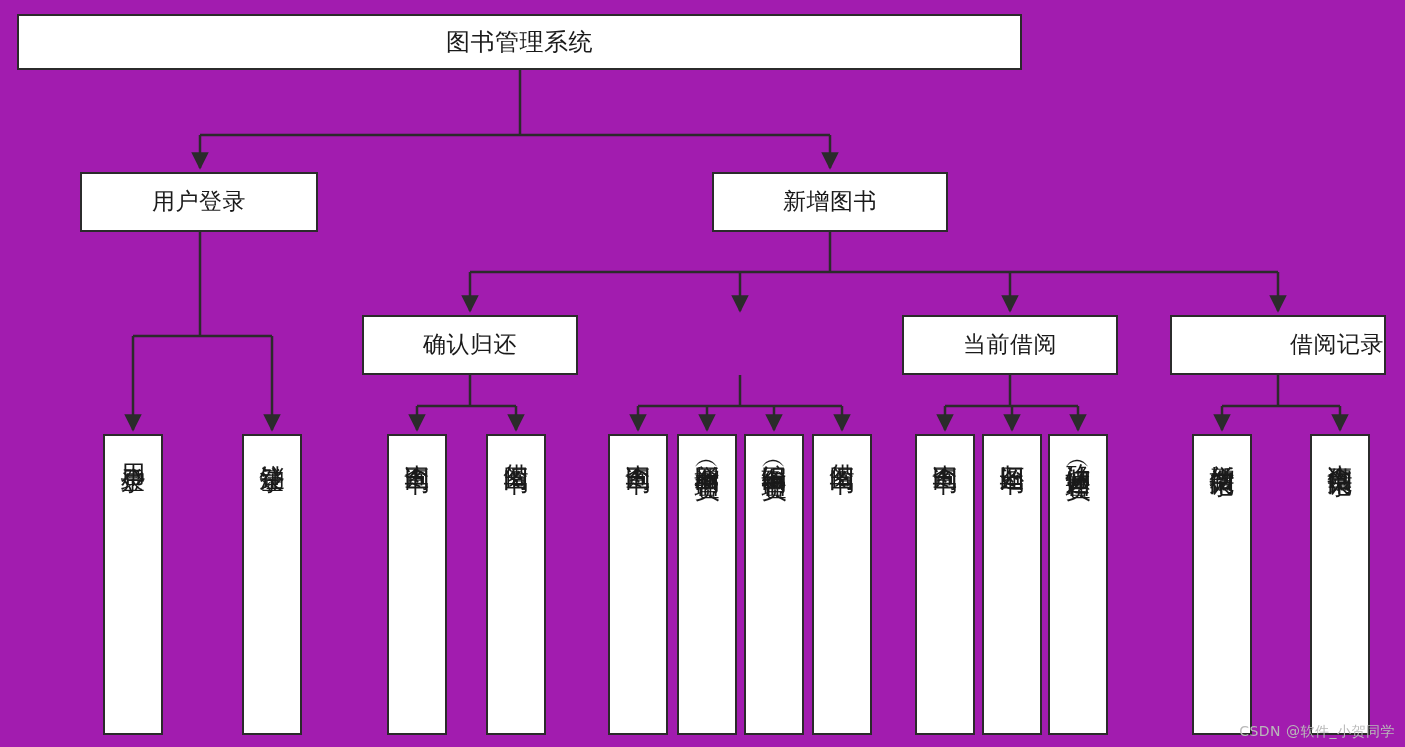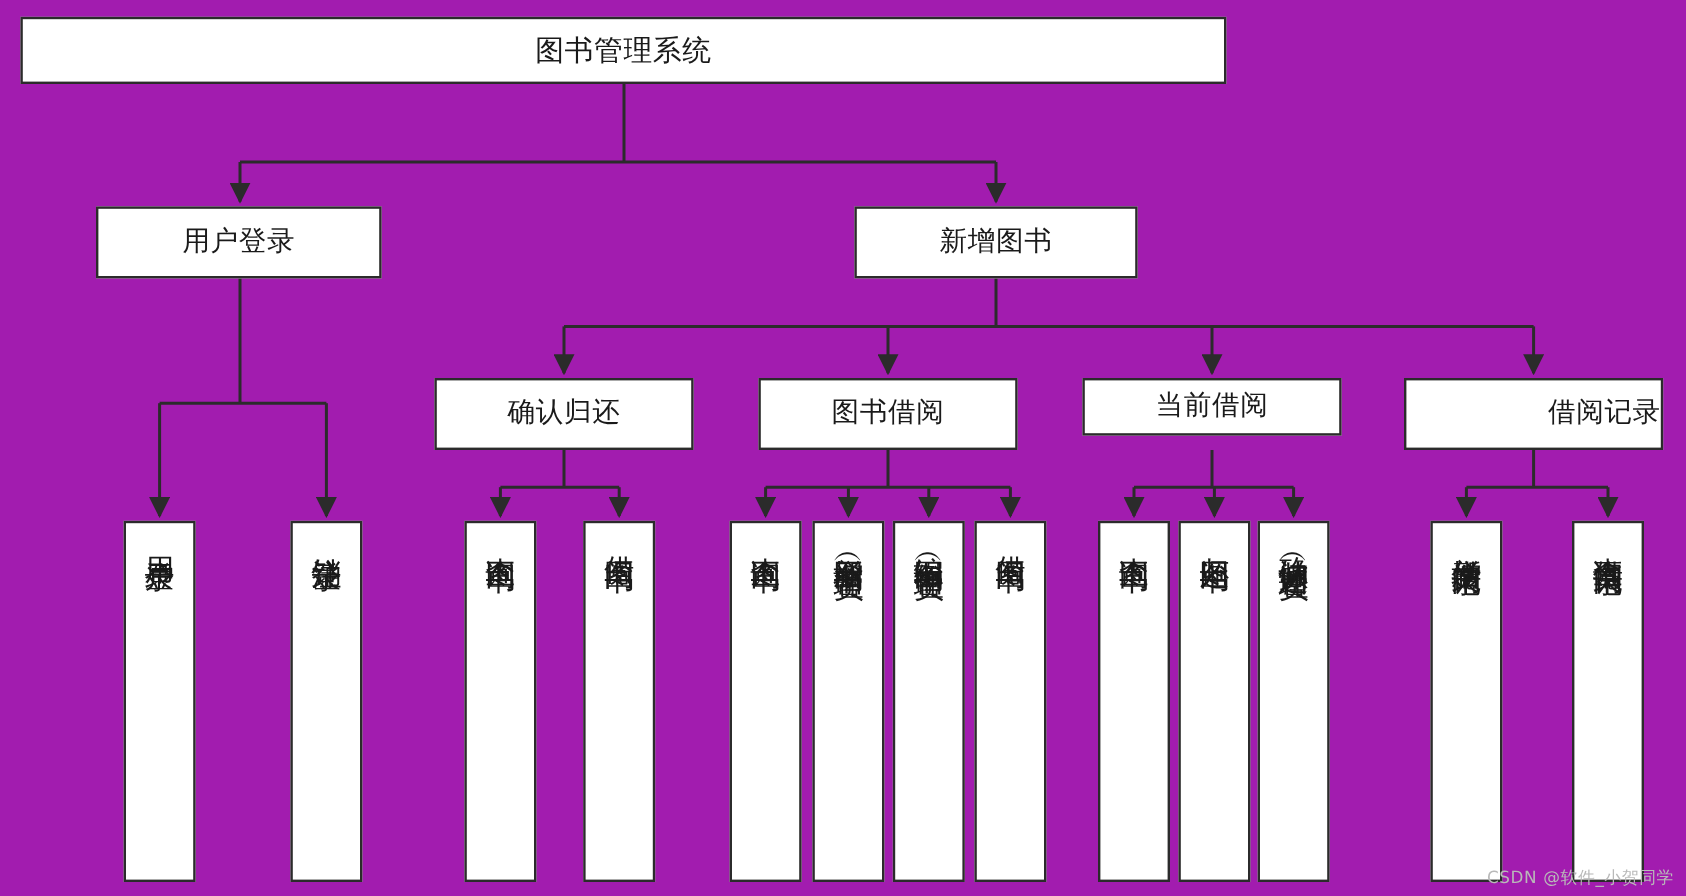--- a/index.html
+++ b/index.html
@@ -134,25 +134,22 @@
   </div>
 
   <div class="node horiz" style="left: 712px; top: 172px; width: 236px; height: 60px;">
     <span class="node-label">新增图书</span>
   </div>
 
   <div class="node horiz" style="left: 362px; top: 315px; width: 216px; height: 60px;">
     <span class="node-label">确认归还</span>
   </div>
 
-  <div class="node horiz" style="left: 632px; top: 315px; width: 216px; height: 60px;">
-    <span class="node-label">图书借阅</span>
-  </div>
-
-  <div class="node horiz" style="left: 902px; top: 315px; width: 216px; height: 48px;">
+
+  <div class="node horiz" style="left: 902px; top: 315px; width: 216px; height: 60px;">
     <span class="node-label">当前借阅</span>
   </div>
 
   <div class="node horiz" style="left: 1170px; top: 315px; width: 216px; height: 60px; justify-content: flex-end;">
     <span class="node-label">借阅记录</span>
   </div>
 
   <div class="node vert" style="left: 103px; top: 434px; width: 60px; height: 301px;">
     <span class="node-label">用户登录</span>
   </div>

